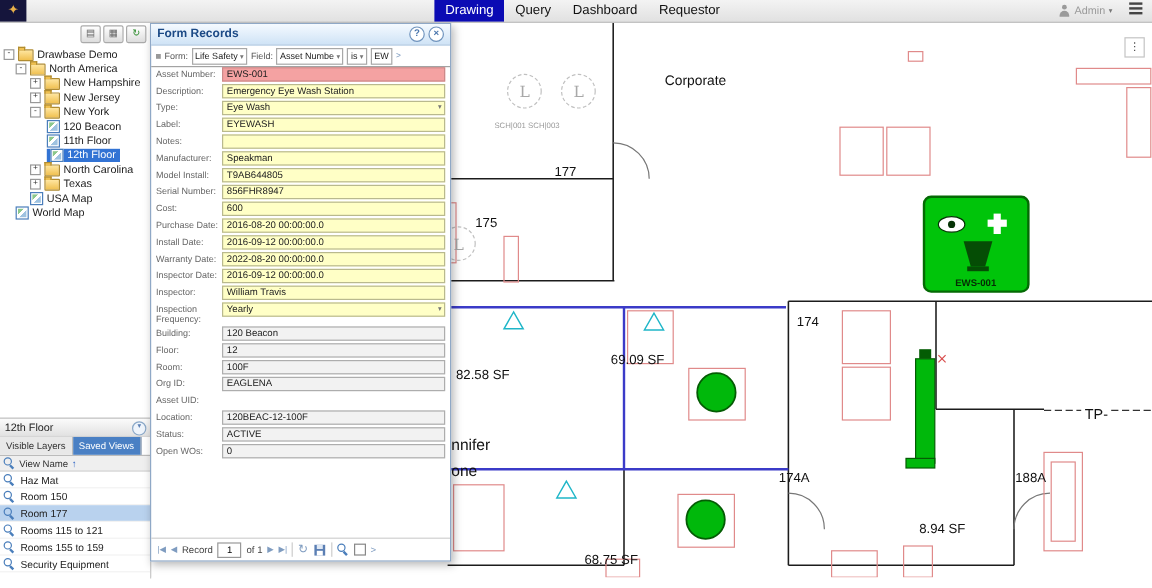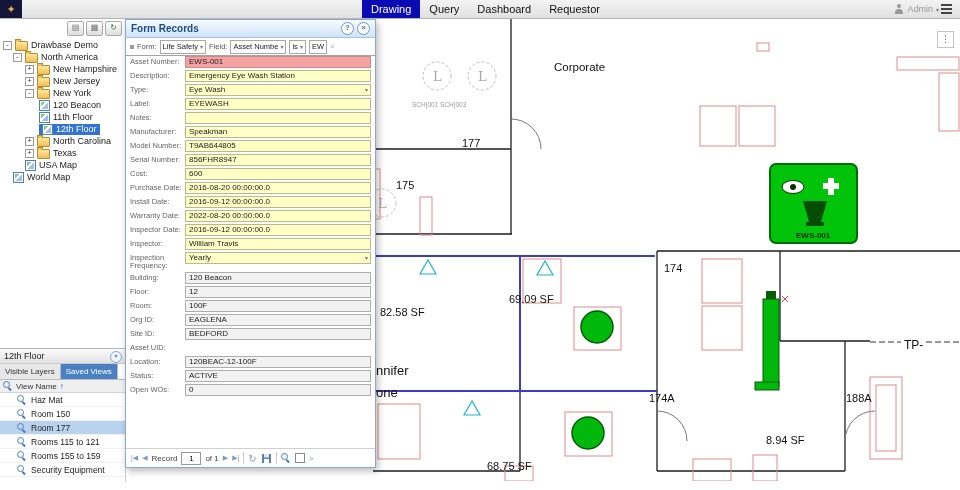--- a/index.html
+++ b/index.html
@@ -7,21 +7,21 @@
        font-family:"Liberation Sans",sans-serif;-webkit-font-smoothing:antialiased}
 
   
   .topbar{position:absolute;top:0;left:0;right:0;height:18px;background:linear-gradient(#f3f3f3,#e1e1e1);
           border-bottom:1px solid #b5b5b5;z-index:20}
   .logo{position:absolute;left:0;top:0;width:22px;height:18px;background:#15153c;color:#e8b04a;
         font-size:11px;line-height:18px;text-align:center}
   .tabs{position:absolute;left:362px;top:0;height:18px;display:flex}
   .tab{line-height:18px;padding:0 9px;font-size:11px;color:#111;cursor:default}
   .tab.active{background:#0b0bb4;color:#fff;font-weight:normal}
-  .top-right{position:absolute;right:6px;top:0;height:18px;display:flex;align-items:center;gap:0}
+  .top-right{position:absolute;right:6px;top:0;height:18px;display:flex;gap:12px}
   .admin{display:flex;align-items:center;gap:3px;color:#9a9a9a;font-size:9px}
   .person{width:10px;height:10px;position:relative}
   .person::before{content:"";position:absolute;left:3px;top:0;width:4px;height:4px;border-radius:50%;background:#9a9a9a}
   .person::after{content:"";position:absolute;left:1px;top:5px;width:8px;height:5px;border-radius:4px 4px 0 0;background:#9a9a9a}
   .burger{display:flex;flex-direction:column;gap:2px;padding:2px}
   .burger i{display:block;width:11px;height:2px;background:#444}
 
   
   .sidebar{position:absolute;left:0;top:19px;width:125px;bottom:9px;background:#fff;border-right:1px solid #ccc;z-index:2}
   .side-tools{position:absolute;top:2px;right:3px;display:flex;gap:2px}
@@ -47,21 +47,21 @@
   .vhead{height:14px;background:linear-gradient(#fbfbfb,#e2e2e2);border-bottom:1px solid #ccc;line-height:14px;
          padding:0 4px;color:#222;font-size:9px;position:relative}
   .vcollapse{position:absolute;right:3px;top:2px;width:10px;height:10px;border:1px solid #8aa8c8;border-radius:50%;
          color:#5b7fb4;font-size:6px;line-height:9px;text-align:center;background:#eef4fb}
   .vtabs{display:flex;height:15px;border-bottom:1px solid #bbb}
   .vtab{padding:0 5px;line-height:15px;font-size:8px;background:#e8e8e8;border-right:1px solid #bbb;color:#333}
   .vtab.active{background:#4a80c4;color:#fff}
   .vcolhead{height:12px;background:#efefef;border-bottom:1px solid #d5d5d5;display:flex;align-items:center;gap:3px;
          padding:0 3px;color:#333;font-size:8px}
   .sort{color:#2a62c4;font-size:8px}
-  .vrow{height:13px;display:flex;align-items:center;gap:4px;padding:0 17px;border-bottom:1px solid #f2f2f2;color:#222}
+  .vrow{height:13px;display:flex;align-items:center;gap:4px;padding:0 3px;border-bottom:1px solid #f2f2f2;color:#222}
   .vrow.selected{background:#b9d2ee}
   .mag{width:10px;height:10px;position:relative;flex:none}
   .mag::before{content:"";position:absolute;left:0;top:0;width:5px;height:5px;border:1px solid #4a7ebb;border-radius:50%}
   .mag::after{content:"";position:absolute;left:6px;top:6px;width:4px;height:1.5px;background:#4a7ebb;
          transform:rotate(45deg);transform-origin:0 0}
 
   
   .main{position:absolute;left:125px;top:19px;right:0;bottom:9px;background:#fff;z-index:1}
   .draw-menu{position:absolute;top:12px;right:6px;width:15px;height:15px;border:1px solid #c4c4c4;background:#fff;
          text-align:center;line-height:14px;font-size:9px;color:#444}
@@ -404,21 +404,21 @@
       </div>
       <div class="frow">
         <span class="flabel">Notes:</span>
         <span class="fval"></span>
       </div>
       <div class="frow">
         <span class="flabel">Manufacturer:</span>
         <span class="fval">Speakman</span>
       </div>
       <div class="frow">
-        <span class="flabel">Model Number:</span>
+        <span class="flabel">Model Install:</span>
         <span class="fval">T9AB644805</span>
       </div>
       <div class="frow">
         <span class="flabel">Serial Number:</span>
         <span class="fval">856FHR8947</span>
       </div>
       <div class="frow">
         <span class="flabel">Cost:</span>
         <span class="fval">600</span>
       </div>
@@ -457,24 +457,20 @@
         <span class="flabel">Floor:</span>
         <span class="fval ro">12</span>
       </div>
       <div class="frow">
         <span class="flabel">Room:</span>
         <span class="fval ro">100F</span>
       </div>
       <div class="frow">
         <span class="flabel">Org ID:</span>
         <span class="fval ro">EAGLENA</span>
-      </div>
-      <div class="frow">
-        <span class="flabel">Site ID:</span>
-        <span class="fval ro">BEDFORD</span>
       </div>
       <div class="frow">
         <span class="flabel">Asset UID:</span>
       </div>
       <div class="frow">
         <span class="flabel">Location:</span>
         <span class="fval ro">120BEAC-12-100F</span>
       </div>
       <div class="frow">
         <span class="flabel">Status:</span>

